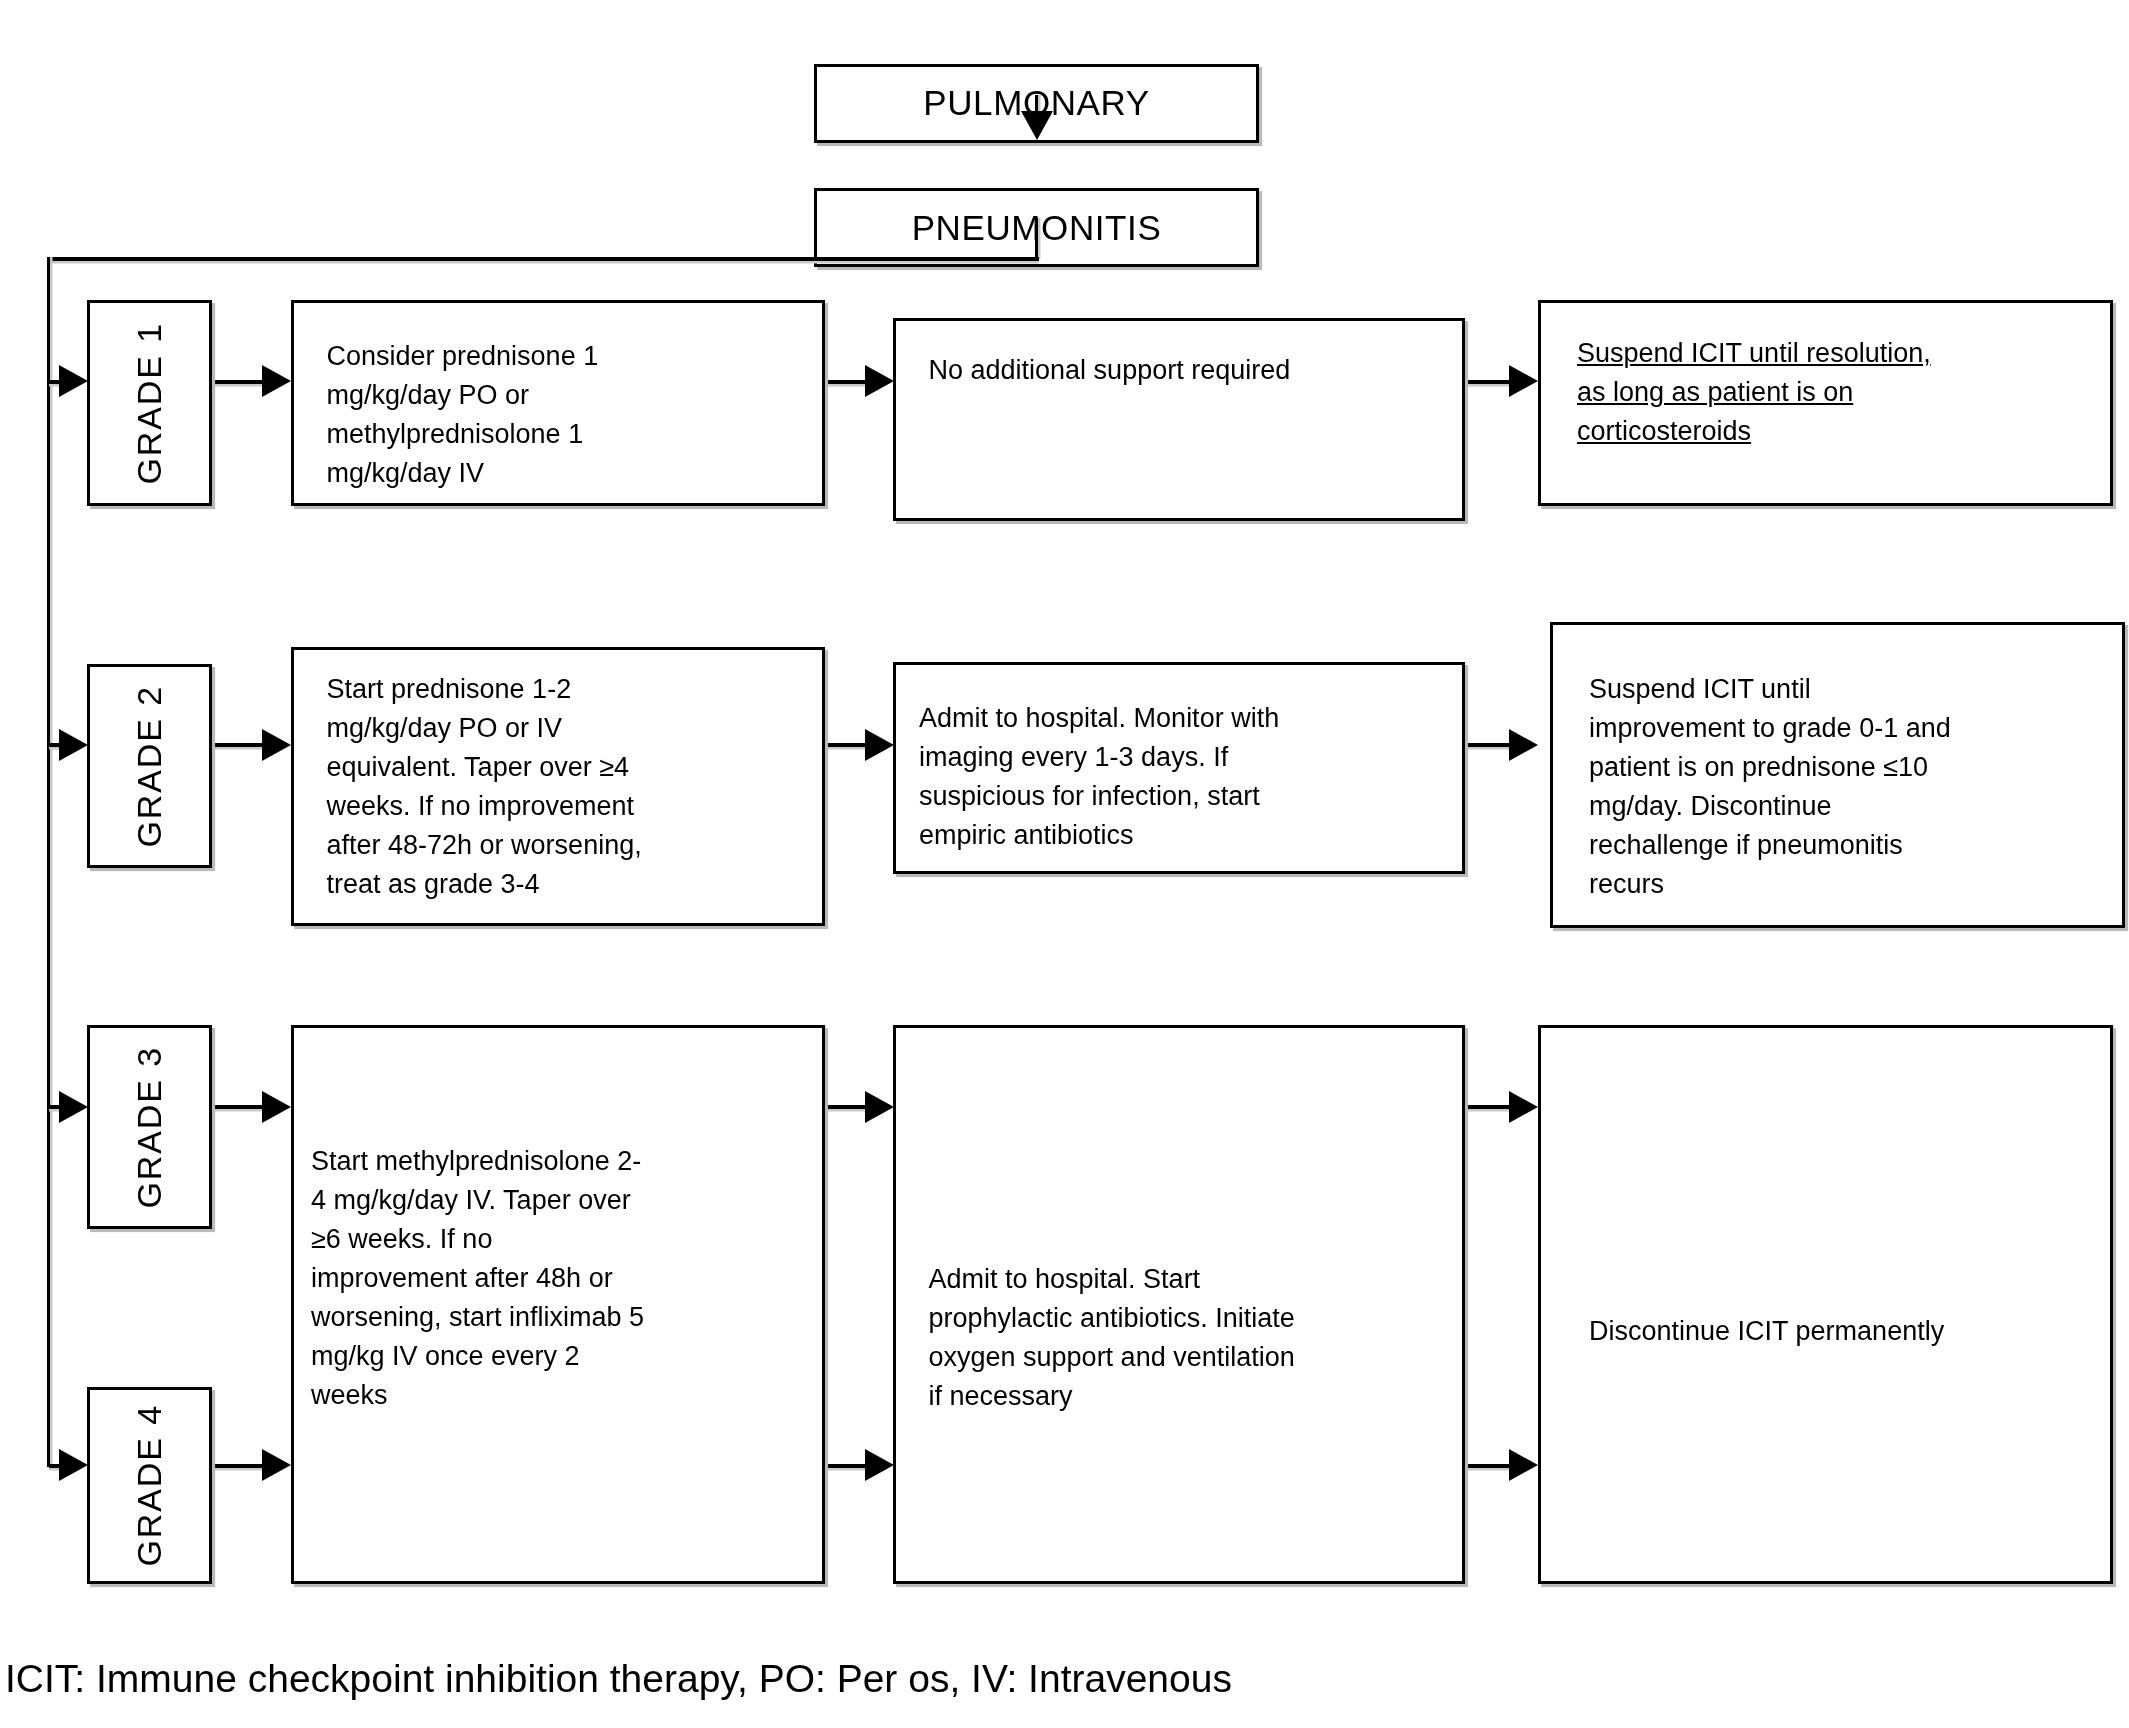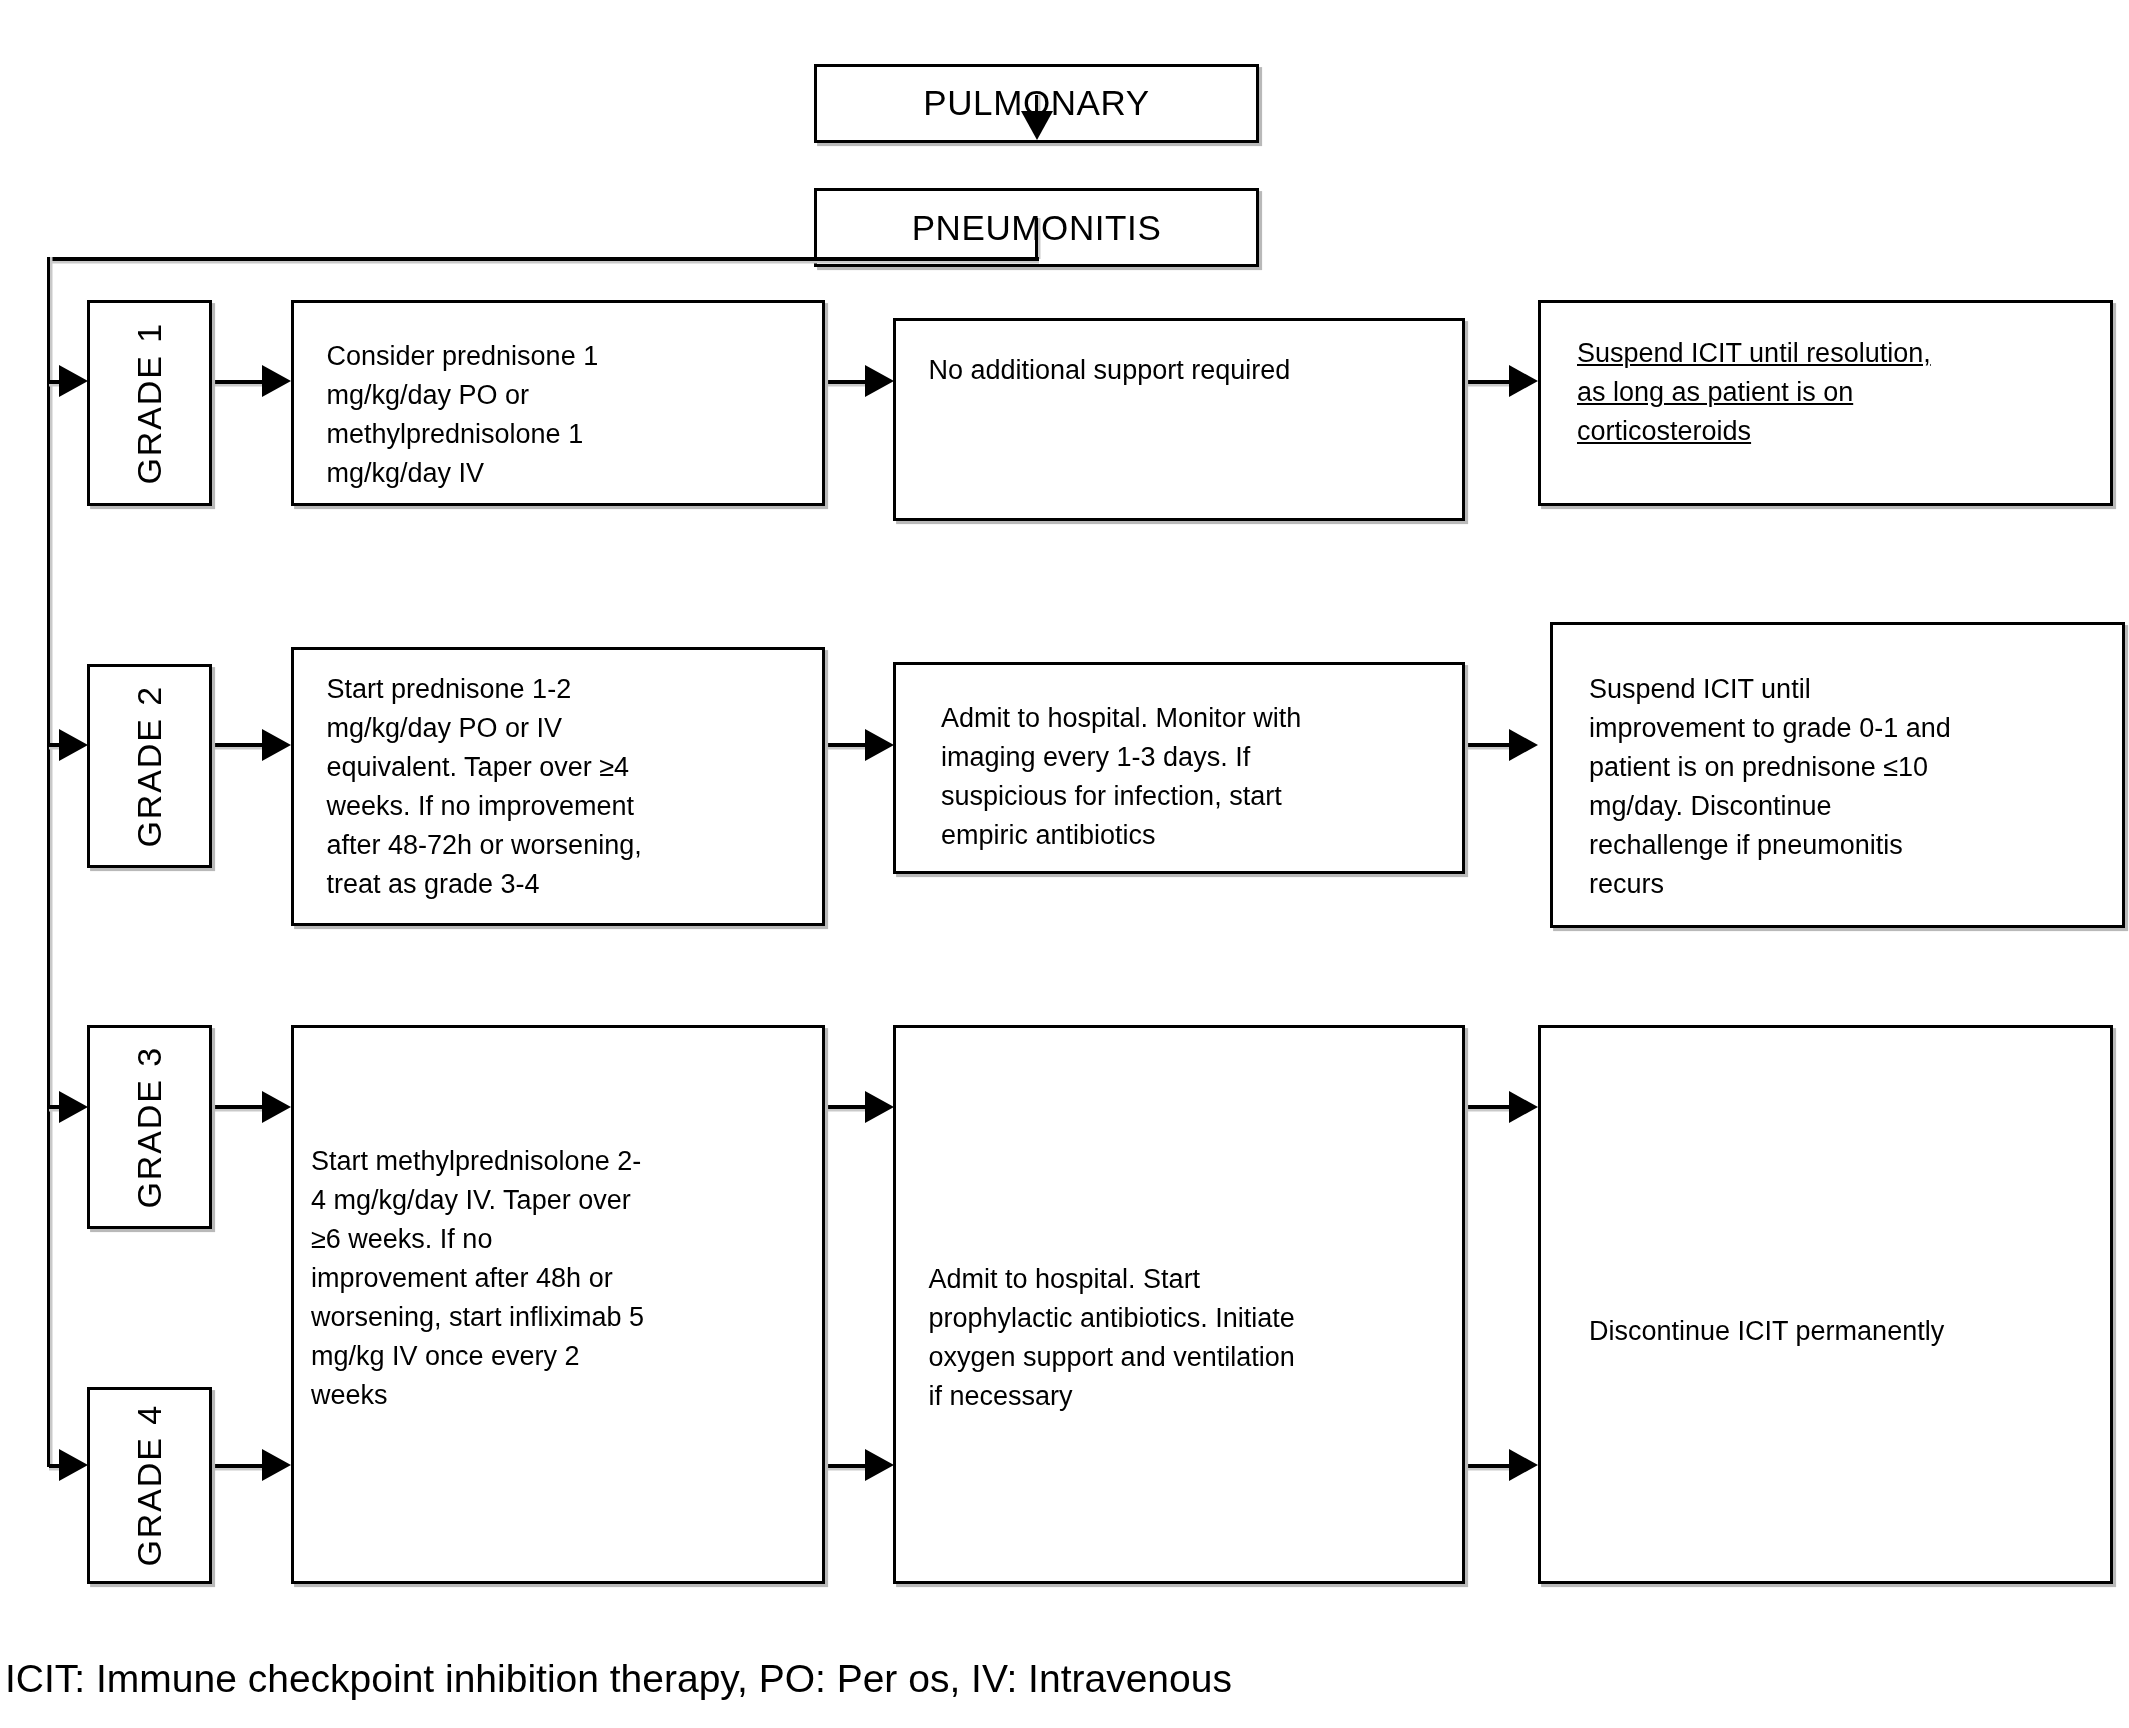--- a/index.html
+++ b/index.html
@@ -37,21 +37,21 @@
     border-left:29px solid #000;}
   .tri-d{position:absolute;width:0;height:0;
     border-left:16.2px solid transparent;border-right:16.2px solid transparent;
     border-top:29px solid #000;}
 
   
   .pad-a{padding:34px 25px 0 32.5px;}
   .pad-b{padding:20px 25px 0 32.5px;}
   .pad-c{padding:114px 25px 0 17px;}
   .pad-d{padding:30px 25px 0 32.5px;}
-  .pad-e{padding:34px 25px 0 45px;}
+  .pad-e{padding:34px 25px 0 23px;}
   .pad-f{padding:232px 25px 0 32.5px;}
   .pad-g{padding:31px 25px 0 36px;}
   .pad-h{padding:45px 25px 0 36px;}
   .pad-i{padding:284px 25px 0 48px;}
 
   .legend{position:absolute;left:5px;top:1657px;font-size:39px;}
 </style>
 </head>
 <body>
 

